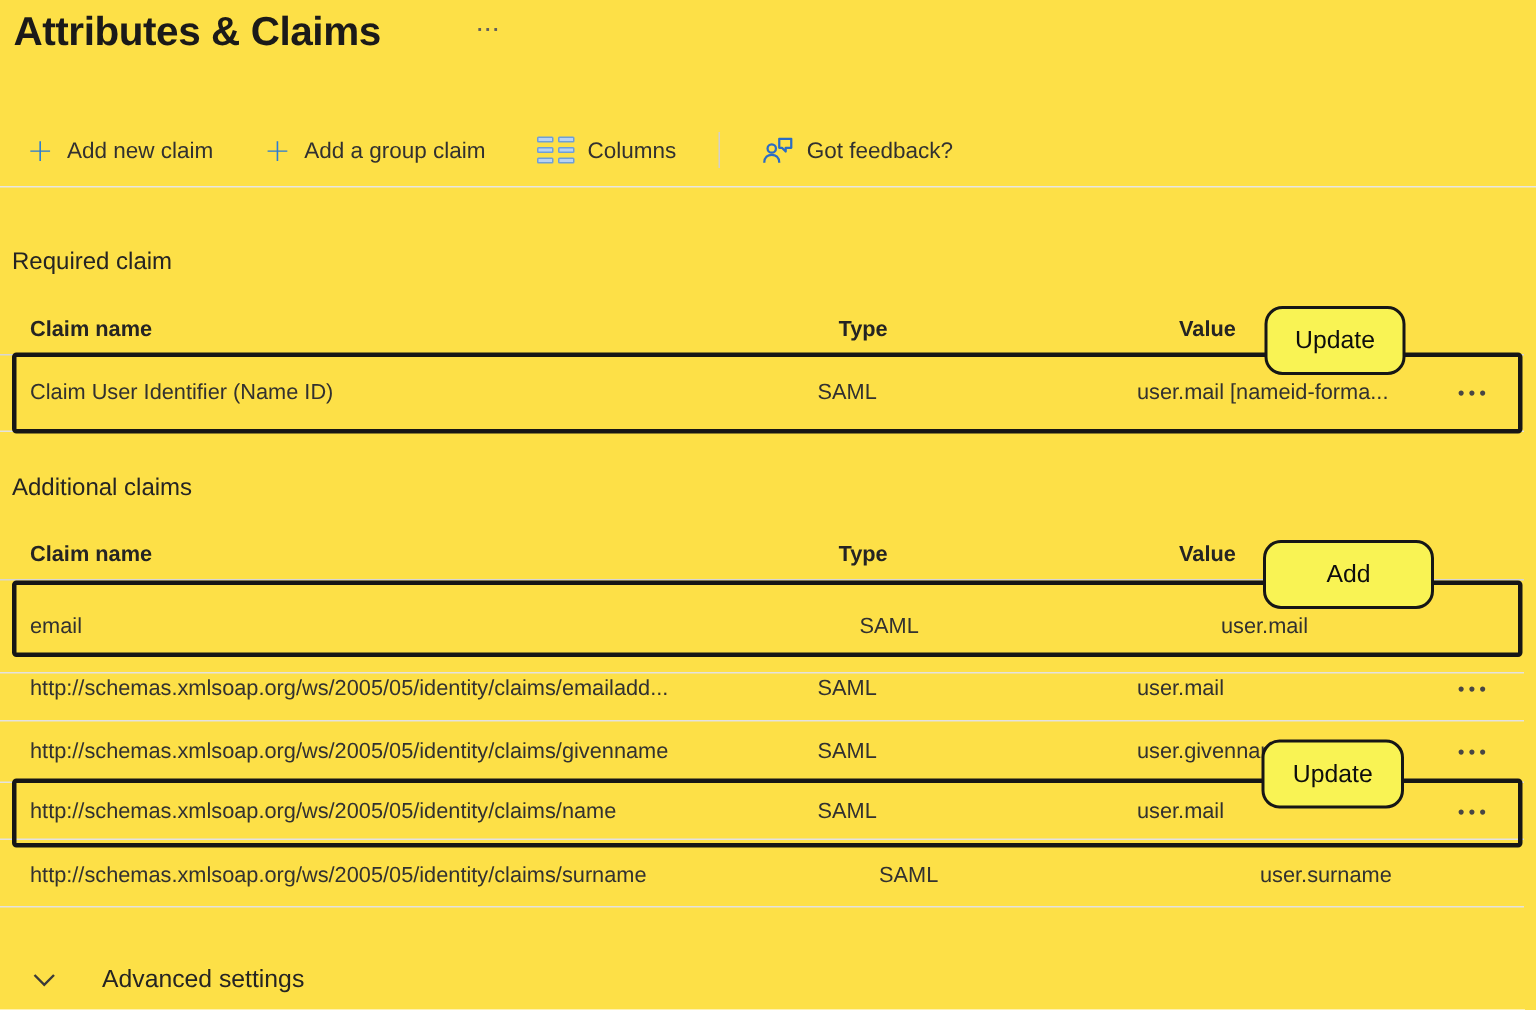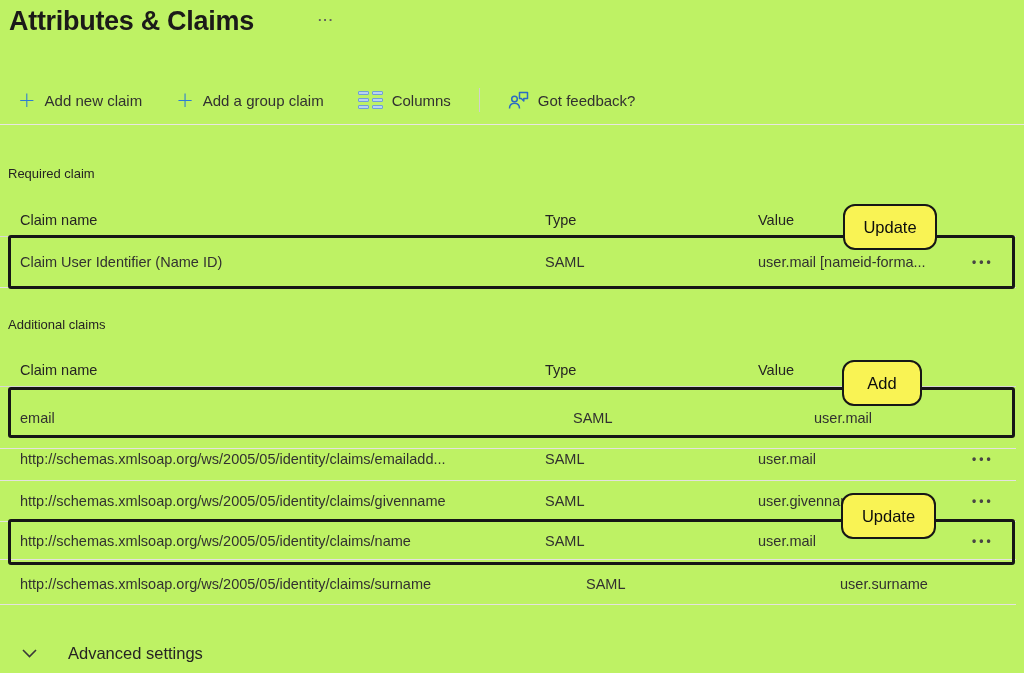--- a/index.html
+++ b/index.html
@@ -1,18 +1,18 @@
 <!DOCTYPE html>
 <html><head>
 <meta charset="utf-8">
 <style>
   * { margin:0; padding:0; box-sizing:border-box; }
   html,body { background:#ffffff; }
   .page {
-    position:relative; width:1024px; height:673px; background:#bef264;
+    position:relative; width:1024px; height:673px; background:#fde047;
     font-family:"Liberation Sans", sans-serif; color:#323130; overflow:hidden;padding-left:36px;
   }
 
   
   .page-title {
     position:absolute; left:9px; top:6px;
     font-size:27px; font-weight:700; color:#1b1a19; letter-spacing:-0.3px;
   }
   .title-more {
     position:absolute; left:318px; top:12px;
@@ -35,28 +35,28 @@
   }
   .tb-divider { width:1px; height:24px; background:#d2d0ce; margin:0 -6px; }
   .feedback-icon { display:block; }
 
   .toolbar-rule {
     position:absolute; left:0; top:124px; width:1024px; height:1px; background:#e8e6e3;
   }
 
   
   .section-title {
-    position:absolute; left:8px; font-size:13px; color:#252423;
+    position:absolute; left:8px; font-size:16px; color:#252423;
   }
   .thead, .trow {
     position:absolute; left:0; width:1016px;
     display:grid; grid-template-columns:525px 213px 214px 1fr;
     padding-left:20px; align-items:center;
   }
-  .thead { font-weight:400; font-size:14.5px; color:#252423; border-bottom:1px solid #d8d6d3; }
+  .thead { font-weight:700; font-size:14.5px; color:#252423; border-bottom:1px solid #d8d6d3;gap:14px; }
   .trow  { font-size:14.5px; color:#323130; border-bottom:1px solid #e4e2df; cursor:pointer; }
   .cell  { overflow:hidden; white-space:nowrap; text-overflow:ellipsis; padding-right:14px; }
   .menu-dots {
     justify-self:start; font-size:12px; letter-spacing:3px; font-weight:700;
     color:#484644; cursor:pointer; line-height:1;
   }
 
   
   .advanced {
     position:absolute; left:22px; top:644px;
@@ -180,16 +180,16 @@
       <path d="M1 1 L7.5 7.5 L14 1" fill="none" stroke="#3b3a39" stroke-width="1.6"></path>
     </svg>
     <span>Advanced settings</span>
   </div>
 
   <div class="ann-box" style="left:8px; top:235px; width:1007px; height:54px;"></div>
   <div class="ann-box" style="left:8px; top:387px; width:1007px; height:51px;"></div>
   <div class="ann-box" style="left:8px; top:519px; width:1007px; height:46px;"></div>
 
   <div class="ann-note" style="left:843px; top:204px; width:94px; height:46px;">Update</div>
-  <div class="ann-note" style="left:842px; top:360px; width:80px; height:46px;">Add</div>
+  <div class="ann-note" style="left:842px; top:360px; width:114px; height:46px;">Add</div>
   <div class="ann-note" style="left:841px; top:493px; width:95px; height:46px;">Update</div>
 
 </div>
 
 </body></html>

